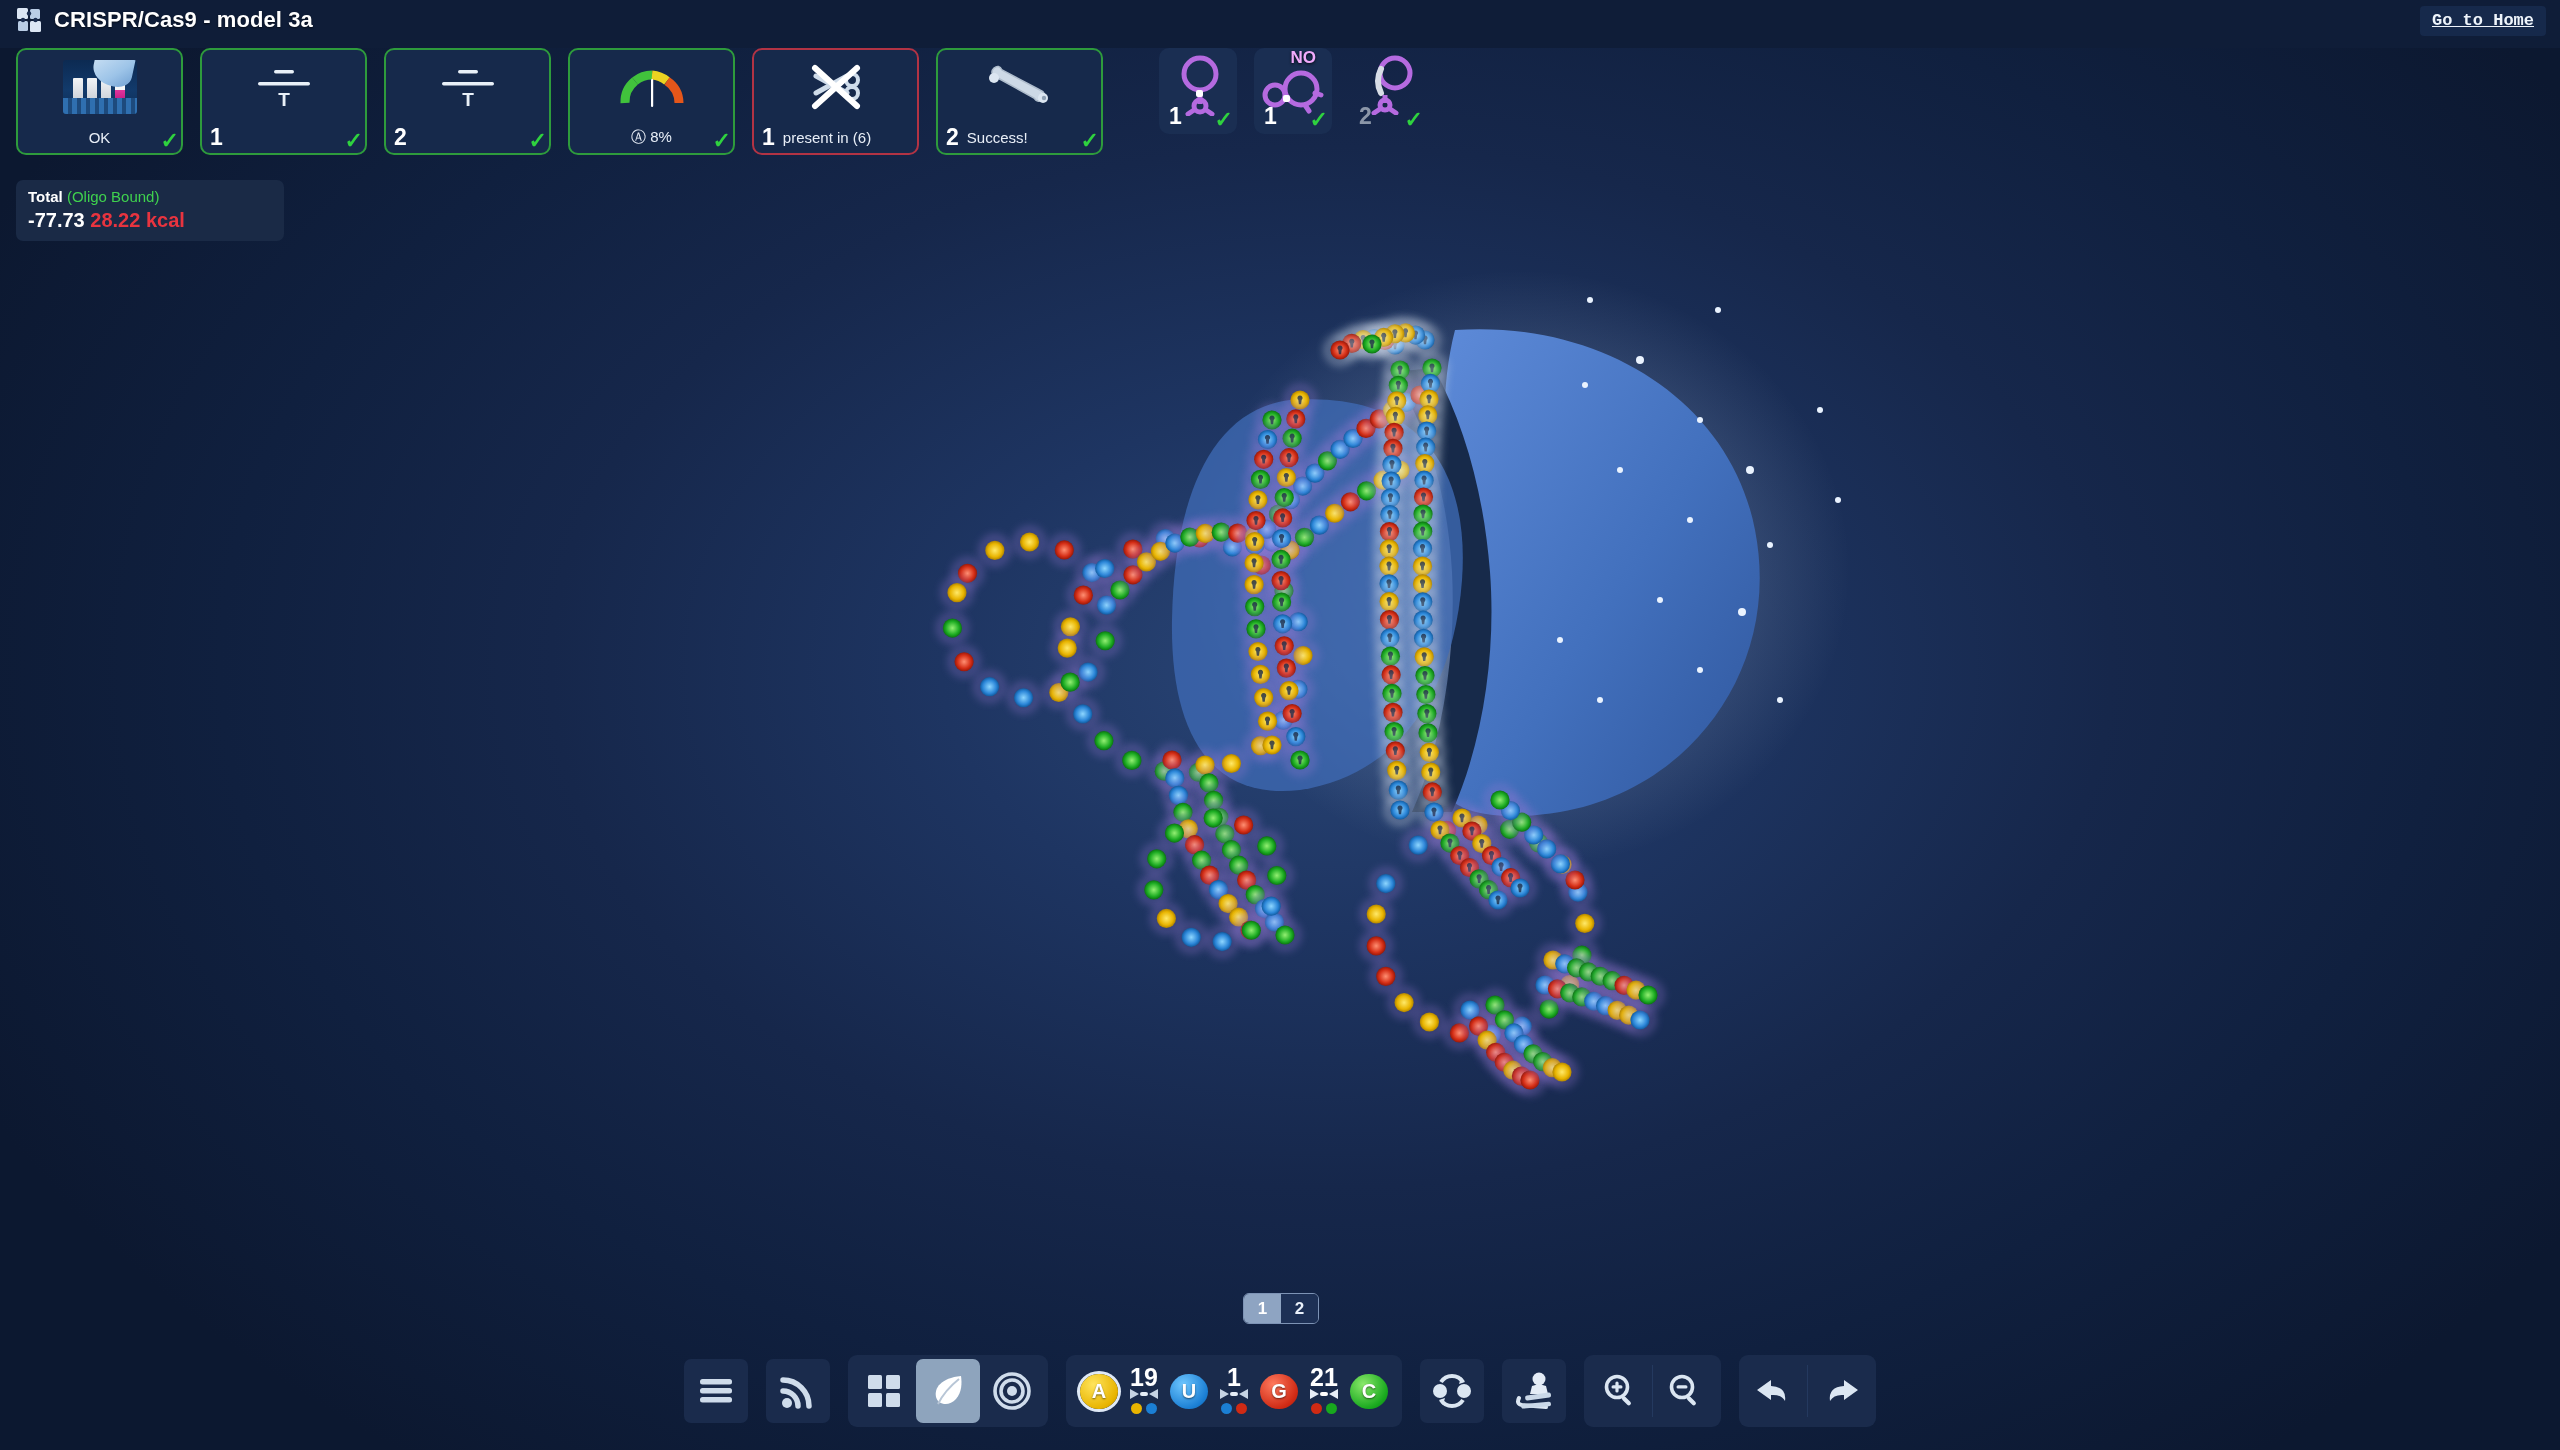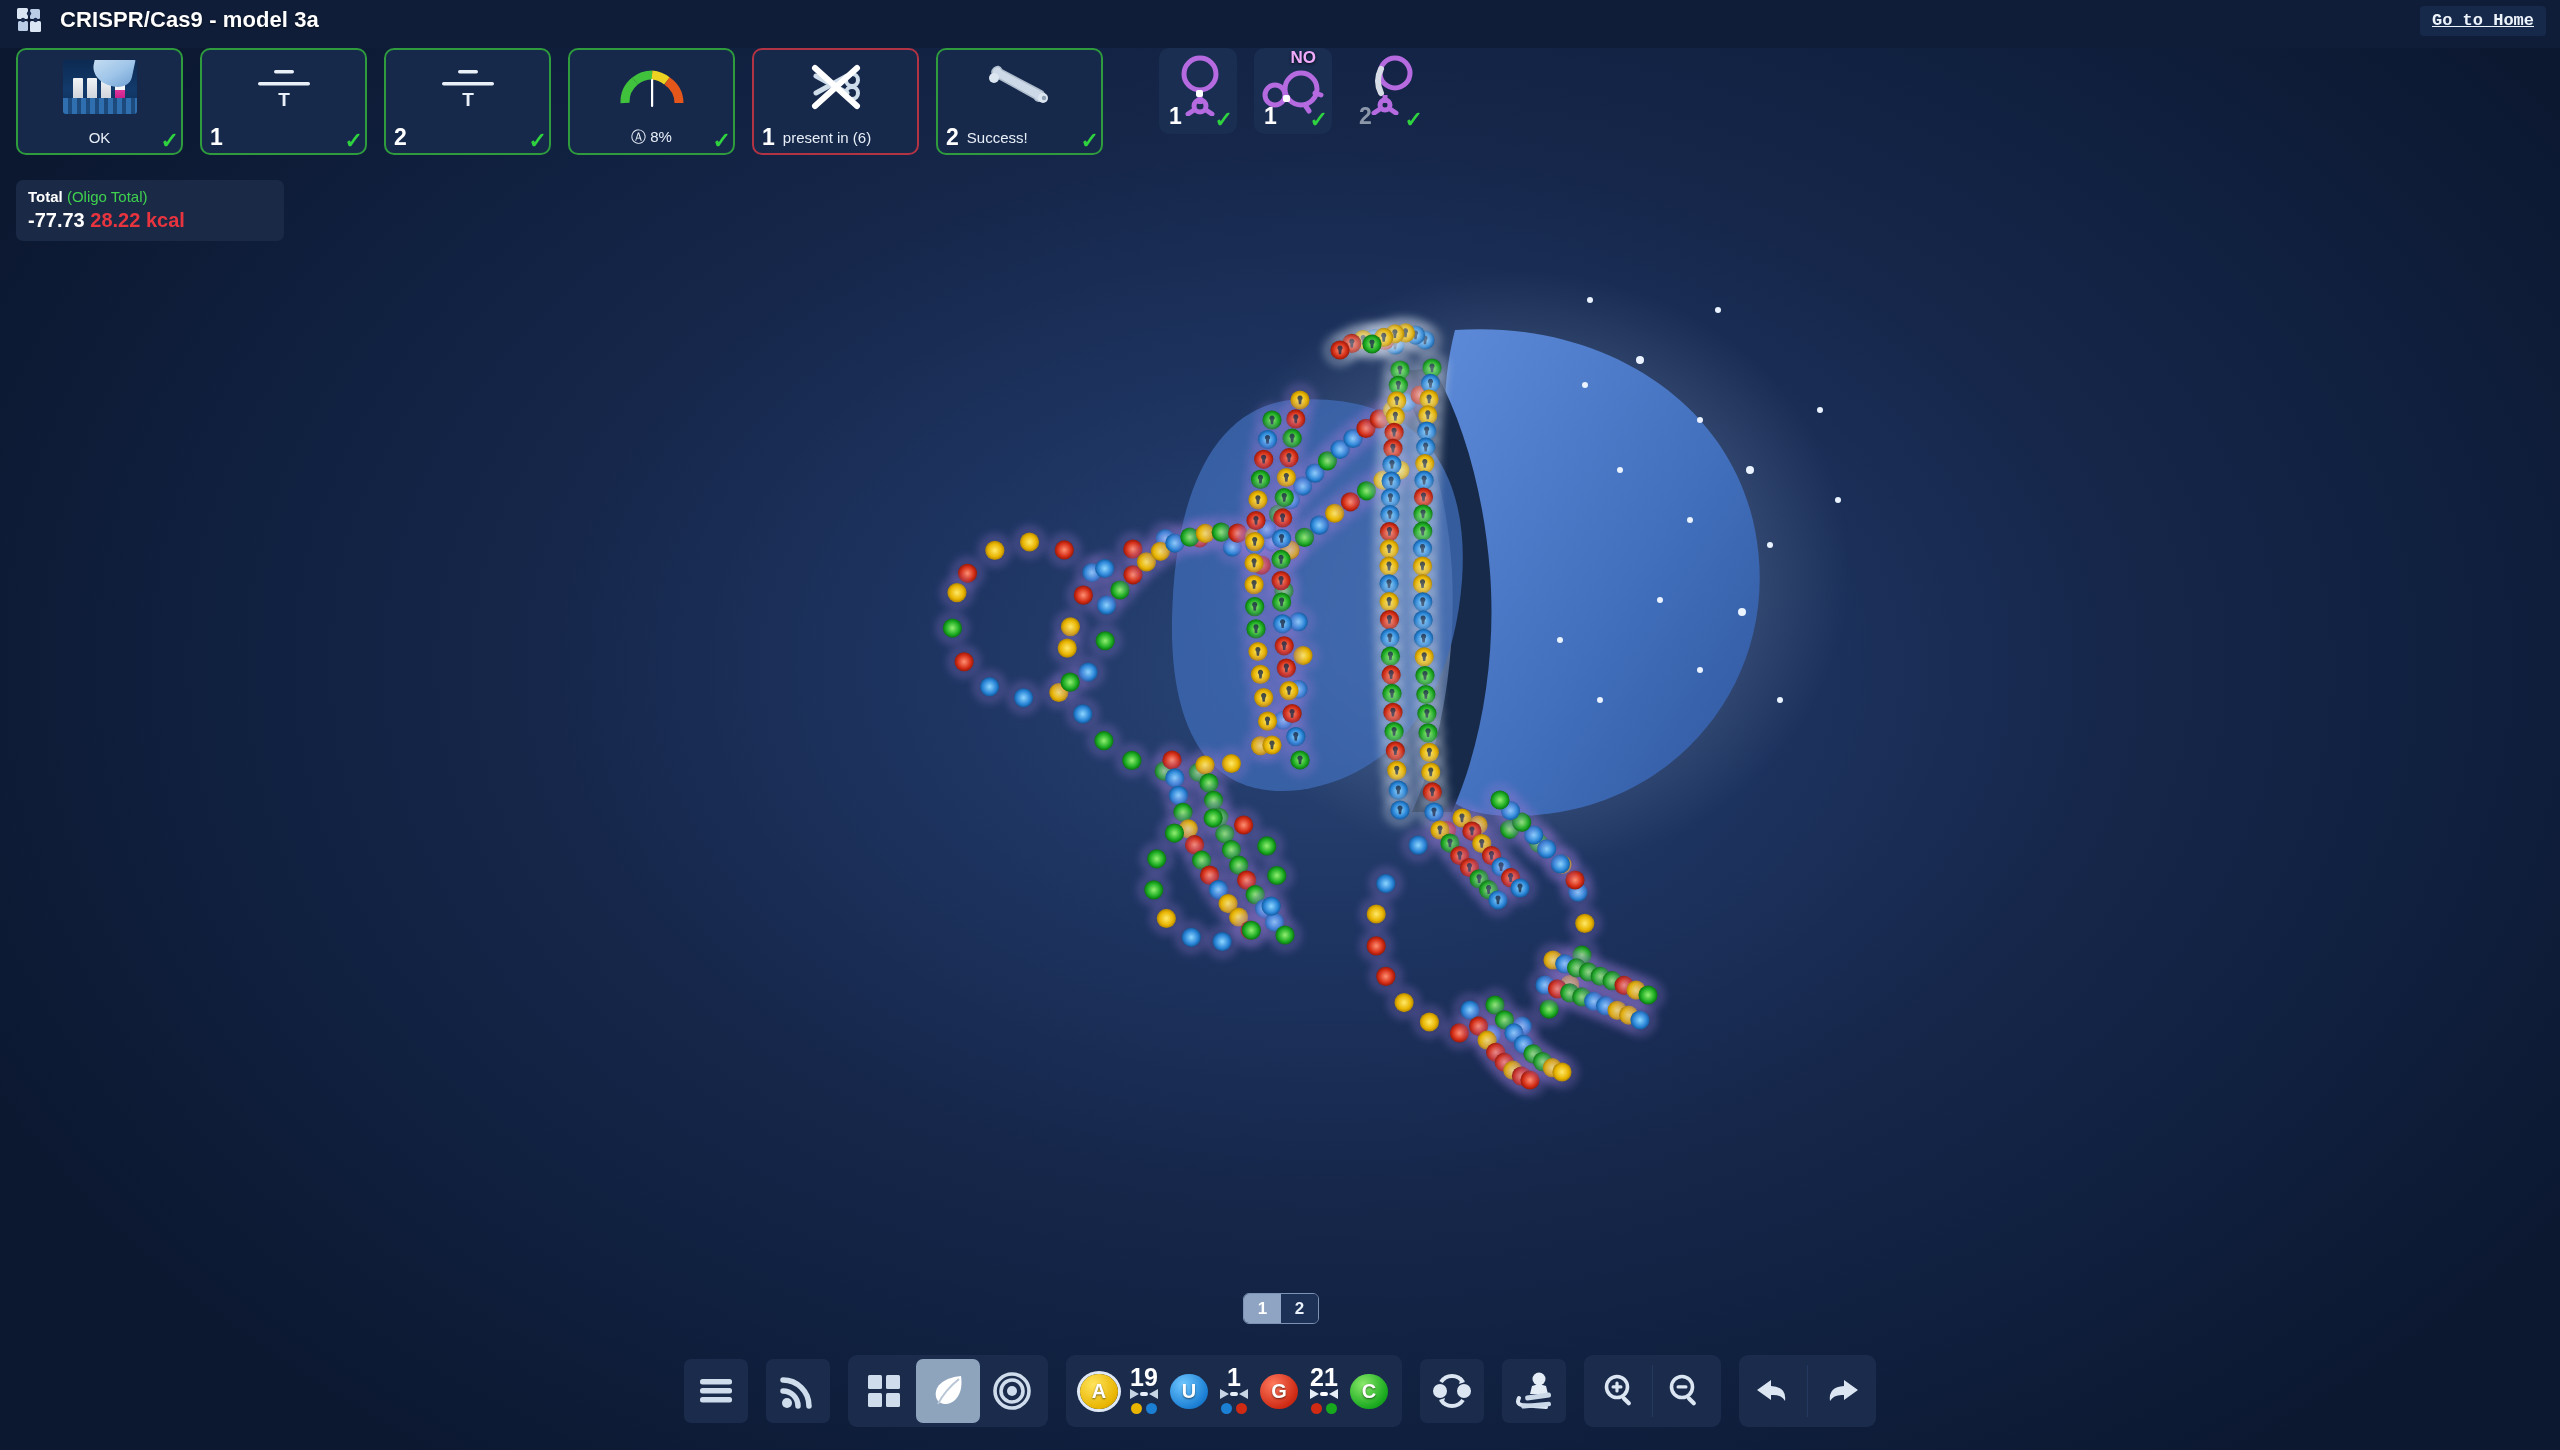--- a/index.html
+++ b/index.html
@@ -19,21 +19,21 @@
   }
 
   
   .topbar {
     position: absolute; top: 0; left: 0; width: 2560px; height: 48px;
     background: #0f1d38;
     z-index: 40;
   }
   .title-wrap {
     position: absolute; left: 16px; top: 7px;
-    display: flex; align-items: center; gap: 18px;
+    display: flex; align-items: center; gap: 12px;
   }
   .puzzle-ico { width: 26px; height: 26px; display: block; }
   .title-text {
     font-size: 22px; font-weight: bold; color: #ffffff;
     letter-spacing: .1px;
     text-shadow: 0 1px 2px rgba(0,0,0,.6);
   }
   .home-btn {
     position: absolute; right: 14px; top: 6px;
     padding: 5px 12px 6px 12px;
@@ -377,21 +377,21 @@
         <span class="bignum dim">2</span>
       </div>
       <span class="chk">✓</span>
     </div>
 
   </div>
 
   <div class="energy">
     <div class="row1">
       <span class="lab">Total</span>
-      <span class="sub">(Oligo Total)</span>
+      <span class="sub">(Oligo Bound)</span>
     </div>
     <div class="row2">
       <span class="val">-77.73</span>
       <span class="err">28.22 kcal</span>
     </div>
   </div>
 
   <svg id="rna" viewBox="0 0 2560 1450">
     <defs>
       <radialGradient id="glow" cx="50%" cy="50%" r="50%">

